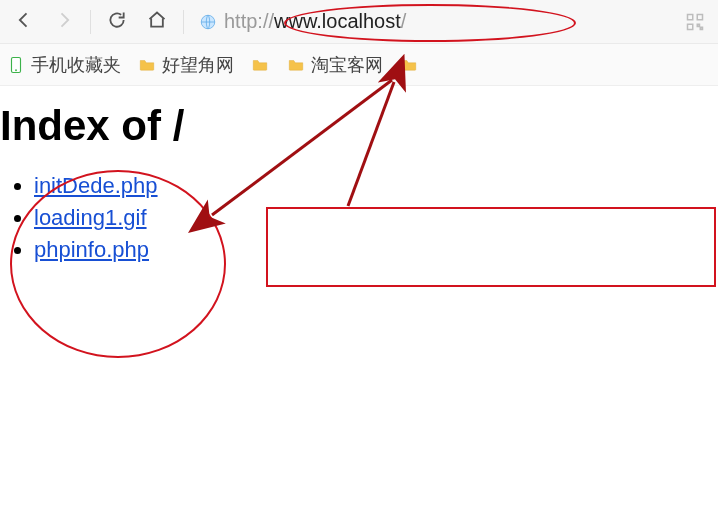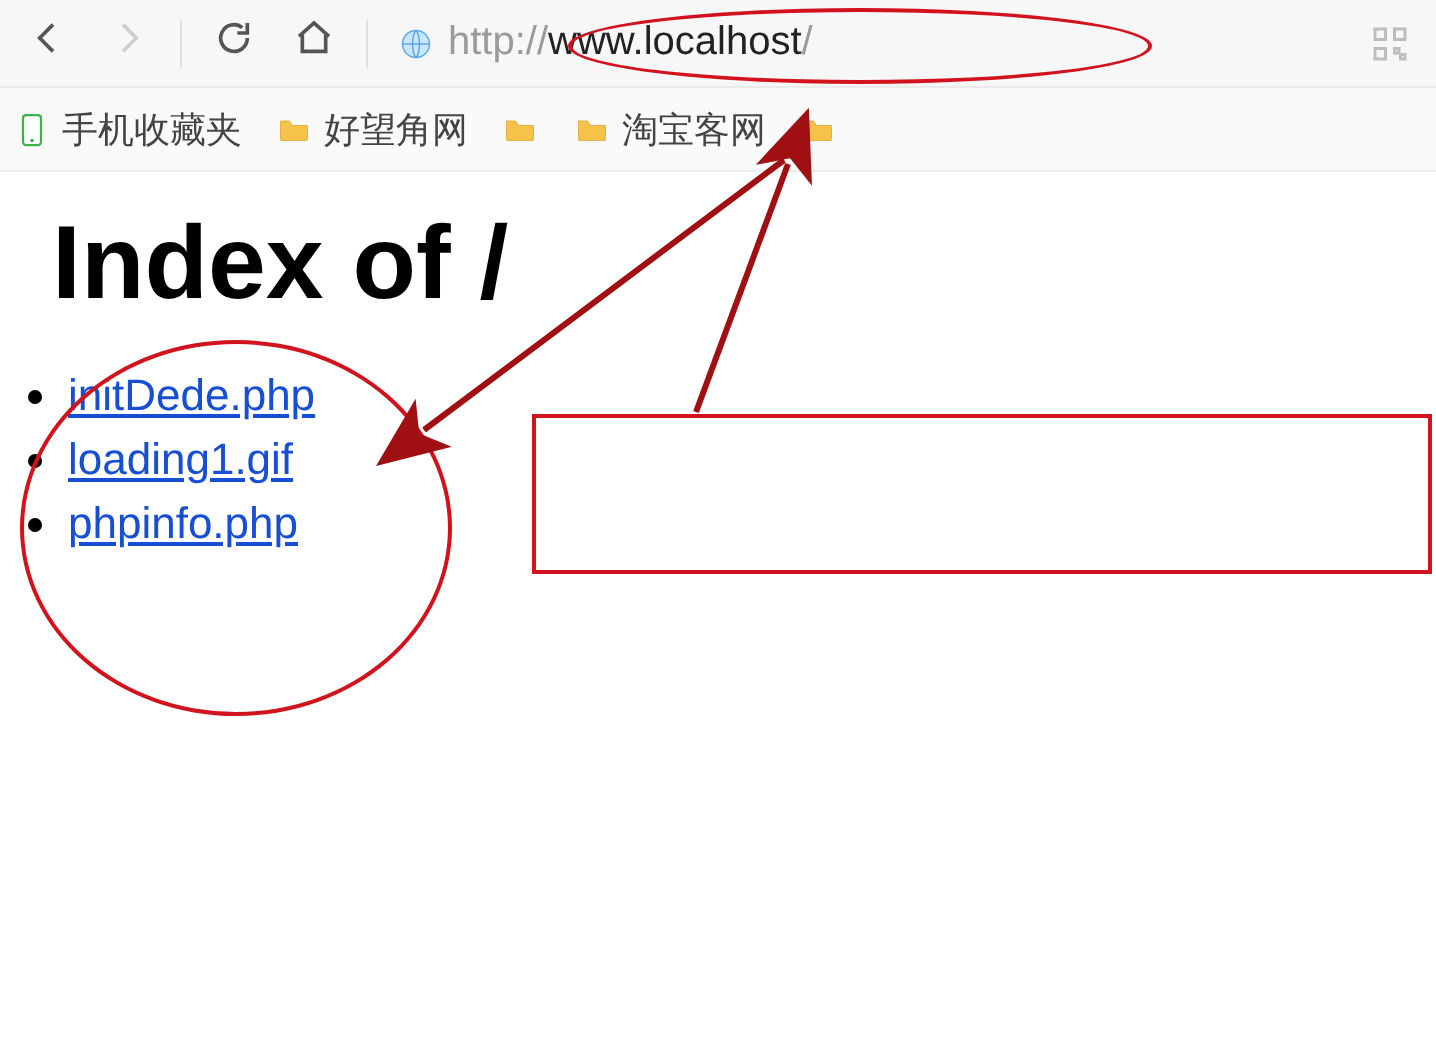--- a/index.html
+++ b/index.html
@@ -91,25 +91,24 @@
   .bm-item .ico { width:20px;height:20px;display:flex;align-items:center;justify-content:center; }
   .bm-item .ico svg{width:18px;height:18px;}
   .folder-fill { fill:#f5c24a; stroke:#d9a127; stroke-width:0.5; }
 
   
   .page {
     padding: 6px 0 0 0;
   }
   h1.idx {
     margin: 10px 0 20px 0;
-    font-size: 52px;
+    font-size: 42px;
     font-weight: 800;
     font-family: Arial, sans-serif;
     color: #000;
-    padding-left: 26px;
   }
   ul.files {
     margin: 0 0 0 34px;
     padding: 0;
     list-style: disc;
     font-size: 22px;
     line-height: 1.45;
   }
   ul.files li a {
     color: #174fd4;

